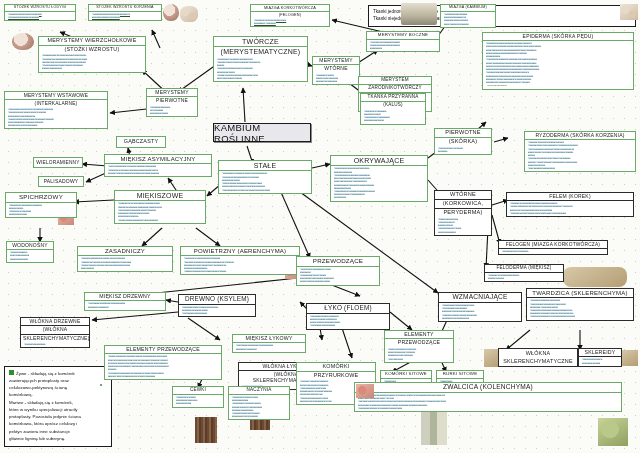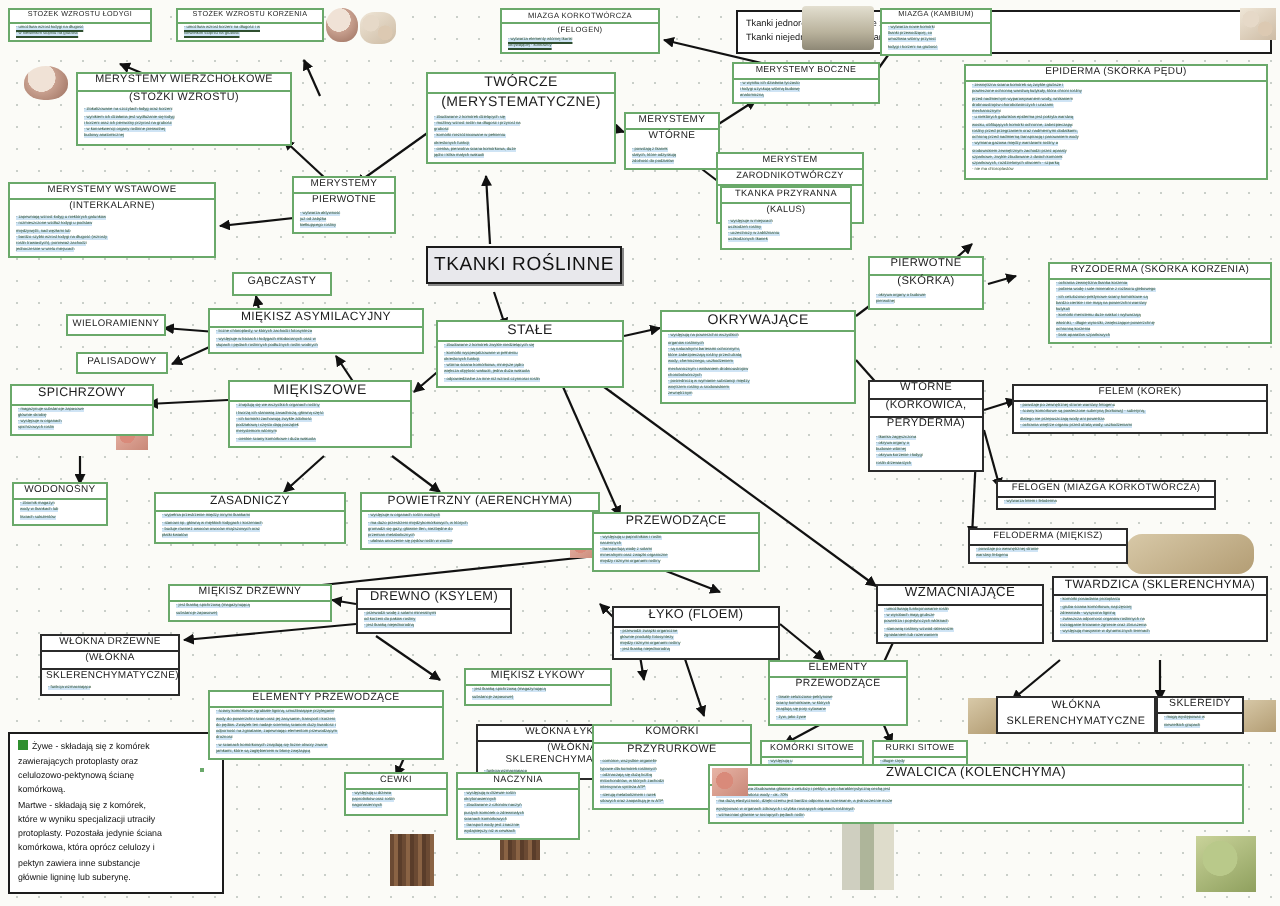--- a/index.html
+++ b/index.html
@@ -232,21 +232,21 @@
 
     <path d="M448,318 L436,344"></path>
 
     <path d="M530,330 L506,350"></path>
 
     <path d="M580,330 L580,350"></path>
   </g>
 </svg>
 
 <div id="title-node" style="left:213px; top:123px; width:98px; height:19px;">
-  <span class="t">TKANKI ROŚLINNE</span>
+  <span class="t">KAMBIUM ROŚLINNE</span>
 </div>
 
 <div id="legend-top" style="left:368px; top:5px; width:268px;">
   <div>Tkanki jednorodne - zbudowane z komórek jednego typu</div>
   <div>Tkanki niejednorodne - zbudowane z kilku typów komórek</div>
 </div>
 
 <div id="legend-bottom" style="left:4px; top:366px; width:108px;">
   <p><span class="sw"></span><span>Żywe - składają się z komórek</span></p>
   <p>zawierających protoplasty oraz</p>

